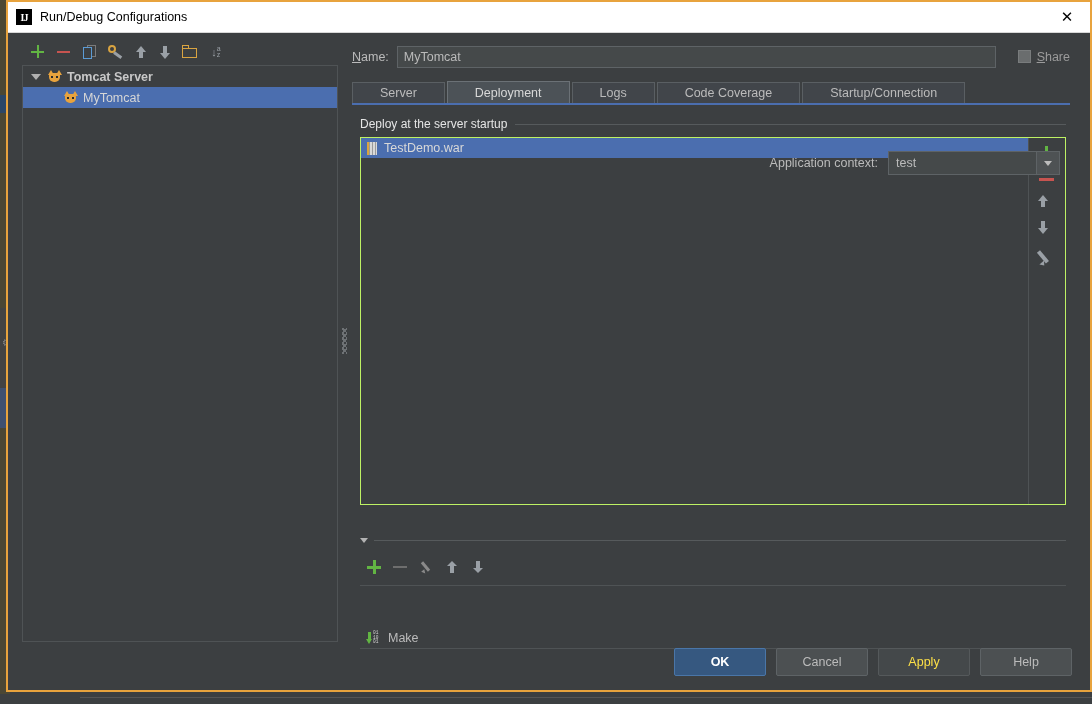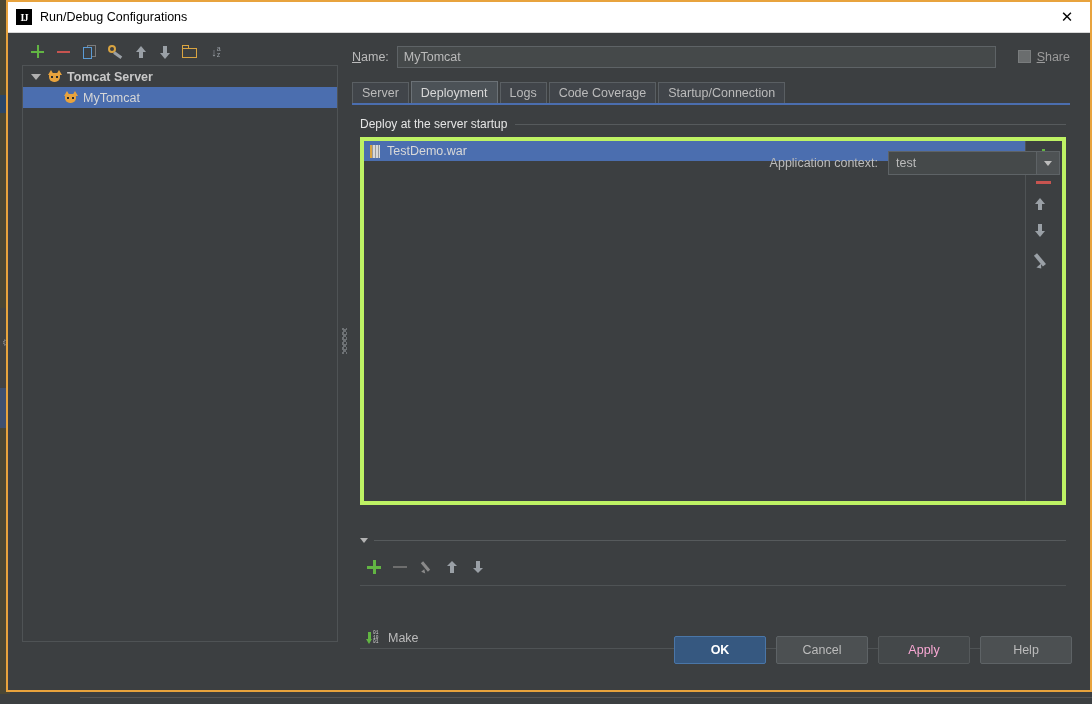--- a/index.html
+++ b/index.html
@@ -235,21 +235,21 @@
   #share-label u { text-decoration: underline; }
 
   
   #tabs {
     display:flex; align-items:flex-end; margin-top: 12px; height: 22px;
     position: relative; z-index: 2;
   }
   .tab {
     height: 21px;
     line-height: 21px;
-    padding: 0 9px;
+    padding: 0 27px;
     font-size: 12.5px;
     color: #bbbbbb;
     background: #41454a;
     border: 1px solid #5a5f63;
     border-bottom: none;
     margin-right: 2px;
     cursor: pointer;
     box-sizing: border-box;
     white-space: nowrap;
   }
@@ -272,21 +272,21 @@
     position:absolute; left:8px; right:4px; top:12px; height: 388px;
   }
   .group-header {
     display:flex; align-items:center; height:14px;
     font-size: 12px; color:#e5e5e5;
   }
   .group-header .gh-text { white-space:nowrap; margin-right:8px; }
   .group-header .gh-line { flex:1 1 auto; height:1px; background:#565a5c; }
   #deploy-frame {
     position:absolute; left:0; right:0; top:20px; bottom:0;
-    border:4px solid #bef264;
+    border:1px solid #bef264;
     display:flex;
   }
   #deploy-list {
     flex: 1 1 auto;
     background: #3c3f41;
     border-right: 1px solid #4f5355;
     position: relative;
   }
   .deploy-row {
     height: 20px;
@@ -405,21 +405,21 @@
       border-left:3.5px solid transparent;border-right:3.5px solid transparent;border-top:5px solid #62b543; }
   .make-ico .bits {
     position:absolute; left:7px; top:0px;
     font-size:4.5px; line-height:4.5px; color:#cfcfcf;
     font-family:"Liberation Mono", monospace;
     letter-spacing:0;
   }
 
   
   #footer {
-    position:absolute; left:0; right:0; bottom:16px; height:48px;
+    position:absolute; left:0; right:0; bottom:4px; height:48px;
     display:flex; align-items:center; justify-content:flex-end;
     padding-right: 18px;
     gap: 10px;
   }
   .dlgbtn {
     min-width: 62px;
     height: 26px;
     padding: 0 14px;
     font-size: 12.5px;
     color:#bbbbbb;
@@ -430,21 +430,21 @@
     font-family:"Liberation Sans", sans-serif;
     display:flex; align-items:center; justify-content:center;
   }
   .dlgbtn.default {
     background:#365880;
     border-color:#4a76a8;
     color:#ffffff;
     font-weight: bold;
   }
   .dlgbtn.disabled {
-    color:#f9a8d4;
+    color:#fde047;
     background:#44484a;
     border-color:#55595b;
     cursor:default;
     text-align:right;
   }
 </style>
 </head>
 <body>
 
 <div id="ide-backdrop">

